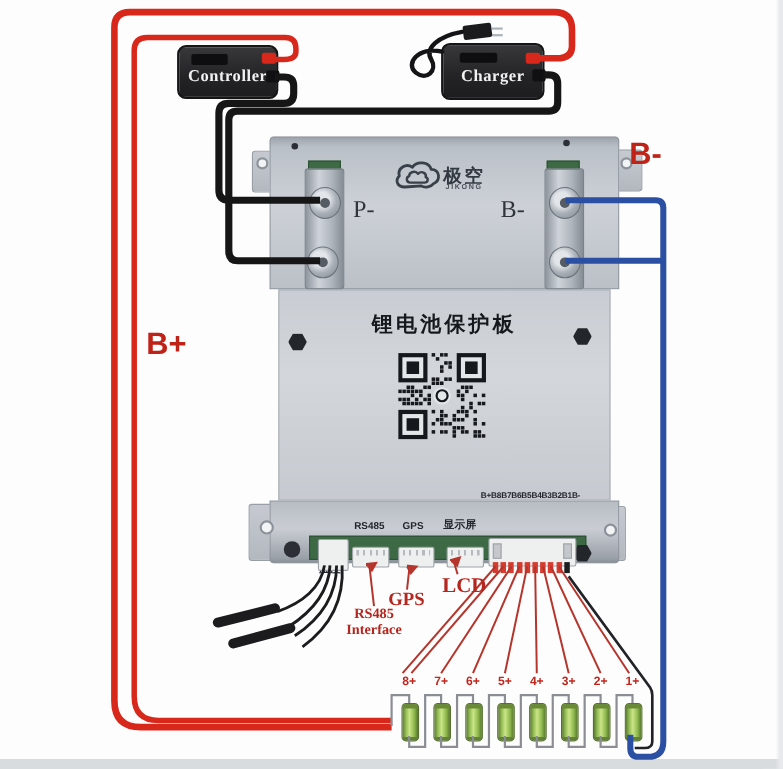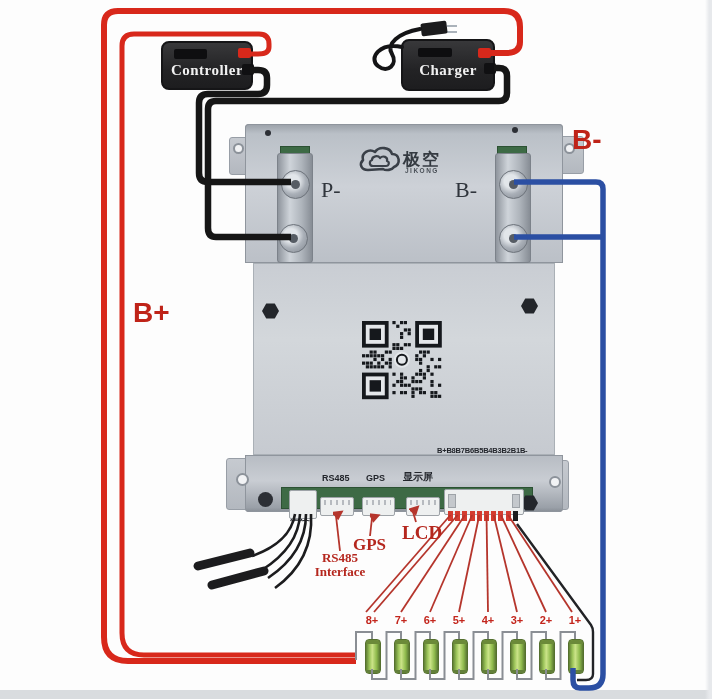--- a/index.html
+++ b/index.html
@@ -130,20 +130,21 @@
   <div class="abs metal" style="left:495px;top:153px;width:34px;height:108px;"></div>
   <div class="abs tscrew" style="left:499px;top:170px;">
       <div class="thole"></div>
     </div>
   <div class="abs tscrew" style="left:499px;top:224px;">
       <div class="thole"></div>
     </div>
   <div class="abs term-text" style="left:321px;top:177px;">P-</div>
   <div class="abs term-text" style="left:455px;top:177px;">B-</div>
 
+  <div class="abs plate-title">锂电池保护板</div>
   <div class="abs hex" style="left:262px;top:303px;width:17px;height:16px;"></div>
   <div class="abs hex" style="left:521px;top:298px;width:17px;height:16px;"></div>
   <svg class="deco" id="qr" style="left:362px;top:321px;" width="82" height="80" viewBox="0 0 82 80">
       <rect x="30.4" y="0" width="3.1999999999999997" height="3.1999999999999997" fill="#15181c"></rect>
       <rect x="38" y="0" width="3.1999999999999997" height="3.1999999999999997" fill="#15181c"></rect>
       <rect x="41.8" y="0" width="3.1999999999999997" height="3.1999999999999997" fill="#15181c"></rect>
       <rect x="34.199999999999996" y="3.686" width="3.1999999999999997" height="3.1999999999999997" fill="#15181c"></rect>
       <rect x="41.8" y="7.372" width="3.1999999999999997" height="3.1999999999999997" fill="#15181c"></rect>
       <rect x="45.599999999999994" y="7.372" width="3.1999999999999997" height="3.1999999999999997" fill="#15181c"></rect>
       <rect x="38" y="11.057999999999998" width="3.1999999999999997" height="3.1999999999999997" fill="#15181c"></rect>

